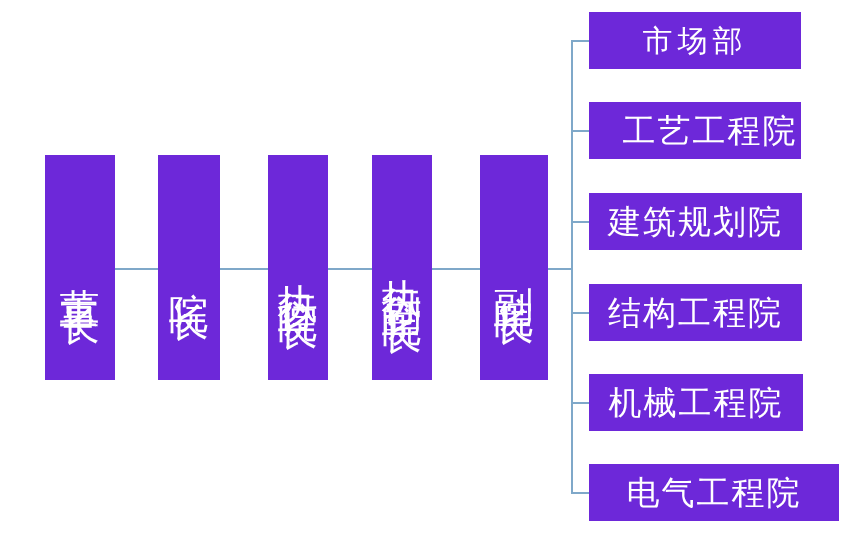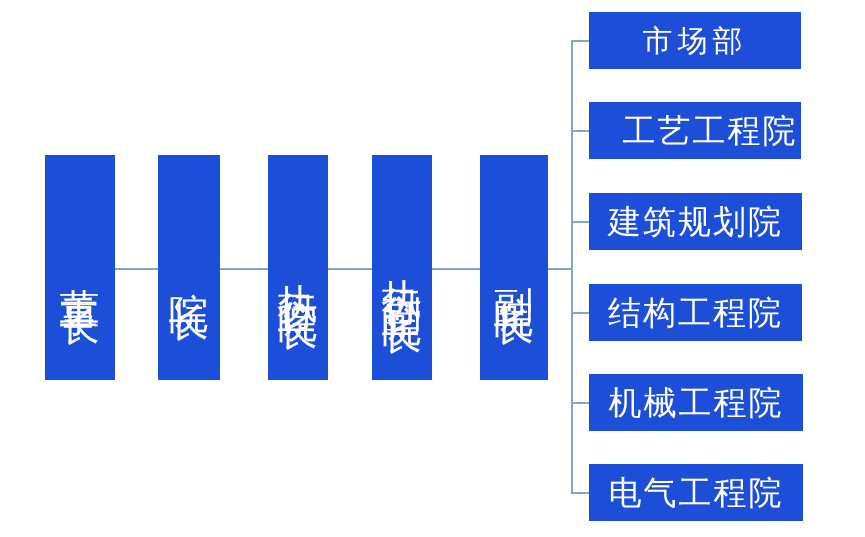--- a/index.html
+++ b/index.html
@@ -15,21 +15,21 @@
     position: relative;
     width: 865px;
     height: 537px;
     background: #ffffff;
     overflow: hidden;
   }
 
   
   .node {
     position: absolute;
-    background: #1d4ed8;
+    background: #6d28d9;
     color: #ffffff;
     display: flex;
     align-items: center;
     justify-content: center;
     box-sizing: border-box;
     line-height: 1.0;
     letter-spacing: 0;
   }
 
   
@@ -119,17 +119,17 @@
   </div>
 
   <div class="node horiz" style="left:589px; top:284px; width:213px; height:57px;">
     <span>结构工程院</span>
   </div>
 
   <div class="node horiz" style="left:589px; top:374px; width:214px; height:57px;">
     <span>机械工程院</span>
   </div>
 
-  <div class="node horiz" style="left:589px; top:464px; width:214px; height:57px;">
+  <div class="node horiz" style="left:589px; top:464px; width:250px; height:57px;">
     <span>电气工程院</span>
   </div>
 
 </div>
 
 </body></html>

